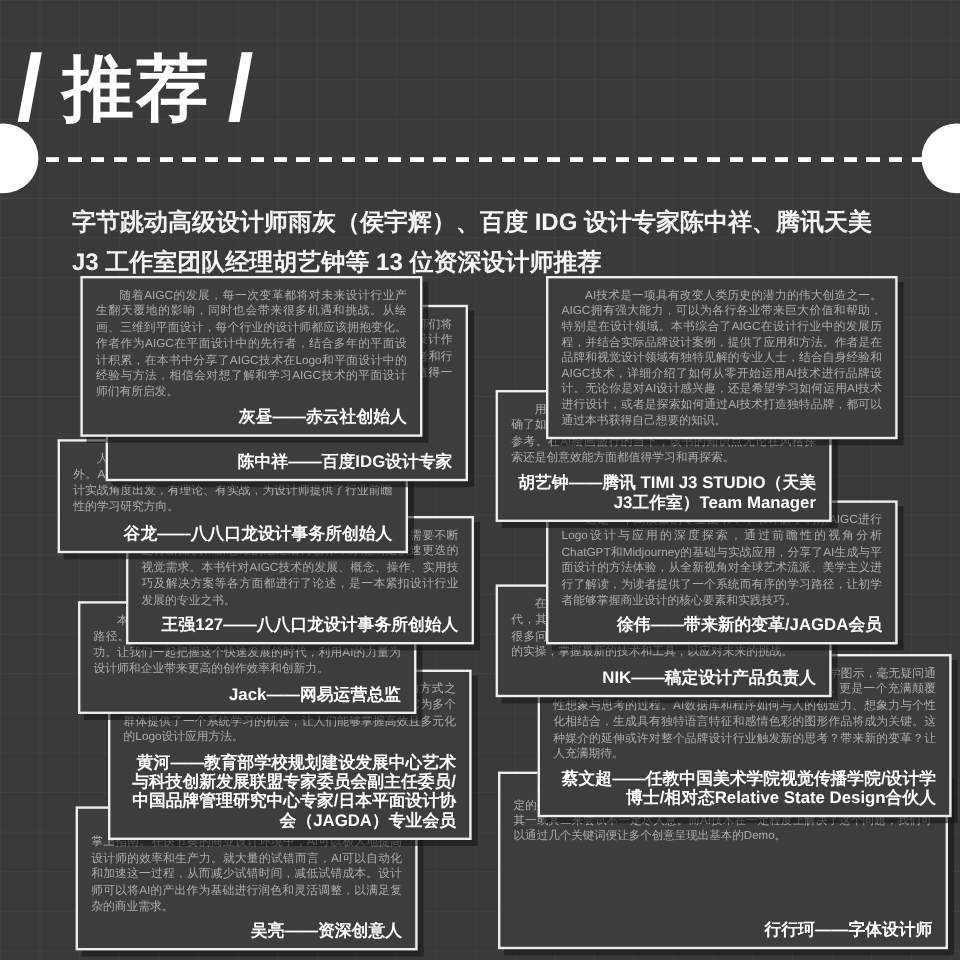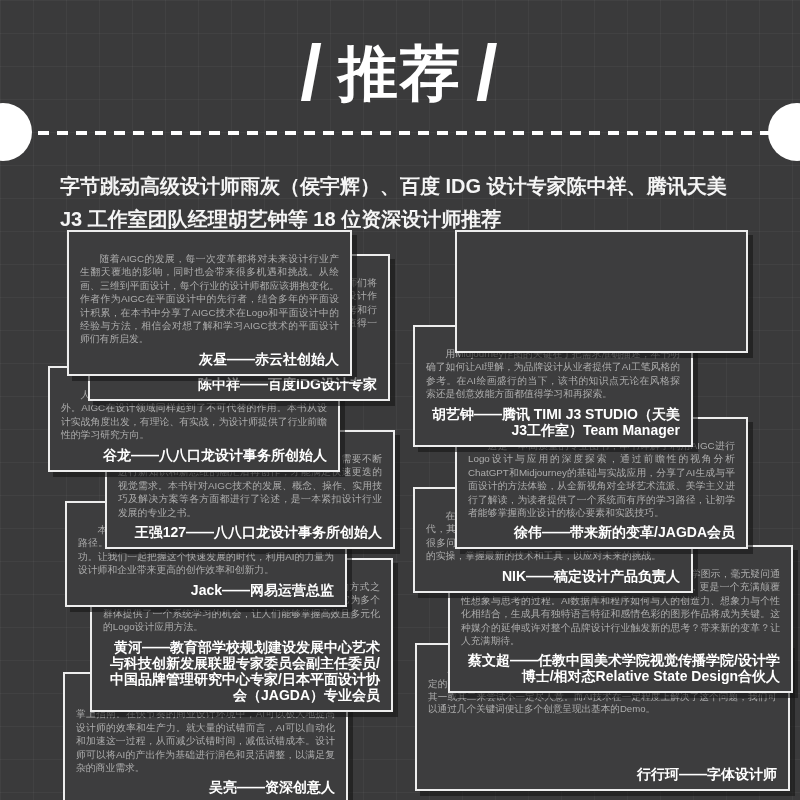--- a/index.html
+++ b/index.html
@@ -7,21 +7,21 @@
     background-color:#3a3a3b;
     background-image:
       linear-gradient(rgba(255,255,255,0.035) 1px, transparent 1px),
       linear-gradient(90deg, rgba(255,255,255,0.035) 1px, transparent 1px);
     background-size:33px 33px;
     font-family:"Liberation Sans","DejaVu Sans",sans-serif;
     position:relative;
     color:#fff;
   }
   .title-wrap{
-    position:absolute;left:0;top:28px;width:800px;text-align:center;
+    position:absolute;left:0;top:28px;width:800px;text-align:left;
     color:#ffffff;font-weight:900;letter-spacing:2px;
   }
   .title-wrap .slash{font-size:78px;font-weight:700;vertical-align:-6px;padding:0 14px;}
   .title-wrap .title-text{font-size:60px;font-weight:900;}
   .divider{
     position:absolute;left:0;top:131px;width:800px;height:4px;
     background:repeating-linear-gradient(90deg,#ffffff 0 11px,transparent 11px 19px);
   }
   .edge-circle{
     position:absolute;top:103px;width:58px;height:58px;border-radius:50%;
@@ -32,21 +32,21 @@
   .intro{
     position:absolute;left:60px;top:150px;width:688px;
     font-size:20px;line-height:33px;font-weight:700;color:#f5f5f5;
   }
   .card{
     position:absolute;
     box-sizing:border-box;
     background:#3d3d3e;
     border:2px solid #ededed;
     box-shadow:5px 5px 0 rgba(18,18,18,0.55);
-    padding:20px 11px 7px 11px;
+    padding:8px 11px 7px 11px;
     display:flex;flex-direction:column;
   }
   .card-text{
     margin:0;
     color:#adadad;
     font-size:9.8px;
     line-height:13.4px;
     text-indent:2em;
     text-align:justify;
   }
@@ -81,21 +81,21 @@
 <body>
 
 <div class="title-wrap">
   <span class="slash">/</span><span class="title-text">推荐</span><span class="slash">/</span>
 </div>
 
 <div class="divider"></div>
 <div class="edge-circle left"></div>
 <div class="edge-circle right"></div>
 
-<p class="intro">字节跳动高级设计师雨灰（侯宇辉）、百度 IDG 设计专家陈中祥、腾讯天美 J3 工作室团队经理胡艺钟等 18 位资深设计师推荐</p>
+<p class="intro">字节跳动高级设计师雨灰（侯宇辉）、百度 IDG 设计专家陈中祥、腾讯天美 J3 工作室团队经理胡艺钟等 13 位资深设计师推荐</p>
 
 <div>
 
   <div class="card c1">
     <p class="card-text">随着AIGC的发展，每一次变革都将对未来设计行业产生翻天覆地的影响，同时也会带来很多机遇和挑战。从绘画、三维到平面设计，每个行业的设计师都应该拥抱变化。作者作为AIGC在平面设计中的先行者，结合多年的平面设计积累，在本书中分享了AIGC技术在Logo和平面设计中的经验与方法，相信会对想了解和学习AIGC技术的平面设计师们有所启发。</p>
     <div class="card-attr">灰昼——赤云社创始人</div>
   </div>
 
   <div class="card c2">
     <p class="card-text">本书介绍了许多AI驱动的应用，借助这些工具，设计师们将能够充分发挥AI的潜力，实现更高效、创新和个性化的设计作品。它将帮助设计师们更好地应对技术变革，为其提供思考和行动的启示。无论你是初学者还是资深设计师，这本书都值得一读，它可以为你的设计之旅带来新的灵感和可能性。</p>
@@ -121,20 +121,21 @@
     <p class="card-text">AI绘画令人耳目一新，是目前最为先进的设计辅助方式之一。这本书不仅适合设计师，还适合广大设计爱好者，它为多个群体提供了一个系统学习的机会，让人们能够掌握高效且多元化的Logo设计应用方法。</p>
     <div class="card-attr">黄河——教育部学校规划建设发展中心艺术与科技创新发展联盟专家委员会副主任委员/中国品牌管理研究中心专家/日本平面设计协会（JAGDA）专业会员</div>
   </div>
 
   <div class="card c7">
     <p class="card-text">本书详细介绍了AIGC设计工具，是了解和应用AI技术的掌上指南。在快节奏的商业设计环境中，AI可以极大地提高设计师的效率和生产力。就大量的试错而言，AI可以自动化和加速这一过程，从而减少试错时间，减低试错成本。设计师可以将AI的产出作为基础进行润色和灵活调整，以满足复杂的商业需求。</p>
     <div class="card-attr">吴亮——资深创意人</div>
   </div>
 
   <div class="card c8">
+    <p class="card-text">AI技术是一项具有改变人类历史的潜力的伟大创造之一。AIGC拥有强大能力，可以为各行各业带来巨大价值和帮助，特别是在设计领域。本书综合了AIGC在设计行业中的发展历程，并结合实际品牌设计案例，提供了应用和方法。作者是在品牌和视觉设计领域有独特见解的专业人士，结合自身经验和AIGC技术，详细介绍了如何从零开始运用AI技术进行品牌设计。无论你是对AI设计感兴趣，还是希望学习如何运用AI技术进行设计，或者是探索如何通过AI技术打造独特品牌，都可以通过本书获得自己想要的知识。</p>
   </div>
 
   <div class="card c9">
     <p class="card-text">用Midjourney作图的关键在于把需求准确描述，本书明确了如何让AI理解，为品牌设计从业者提供了AI工笔风格的参考。在AI绘画盛行的当下，该书的知识点无论在风格探索还是创意效能方面都值得学习和再探索。</p>
     <div class="card-attr">胡艺钟——腾讯 TIMI J3 STUDIO（天美J3工作室）Team Manager</div>
   </div>
 
   <div class="card c10">
     <p class="card-text">这是一本高质量的专业图书，本书详解了利用AIGC进行Logo设计与应用的深度探索，通过前瞻性的视角分析ChatGPT和Midjourney的基础与实战应用，分享了AI生成与平面设计的方法体验，从全新视角对全球艺术流派、美学主义进行了解读，为读者提供了一个系统而有序的学习路径，让初学者能够掌握商业设计的核心要素和实践技巧。</p>
     <div class="card-attr">徐伟——带来新的变革/JAGDA会员</div>

